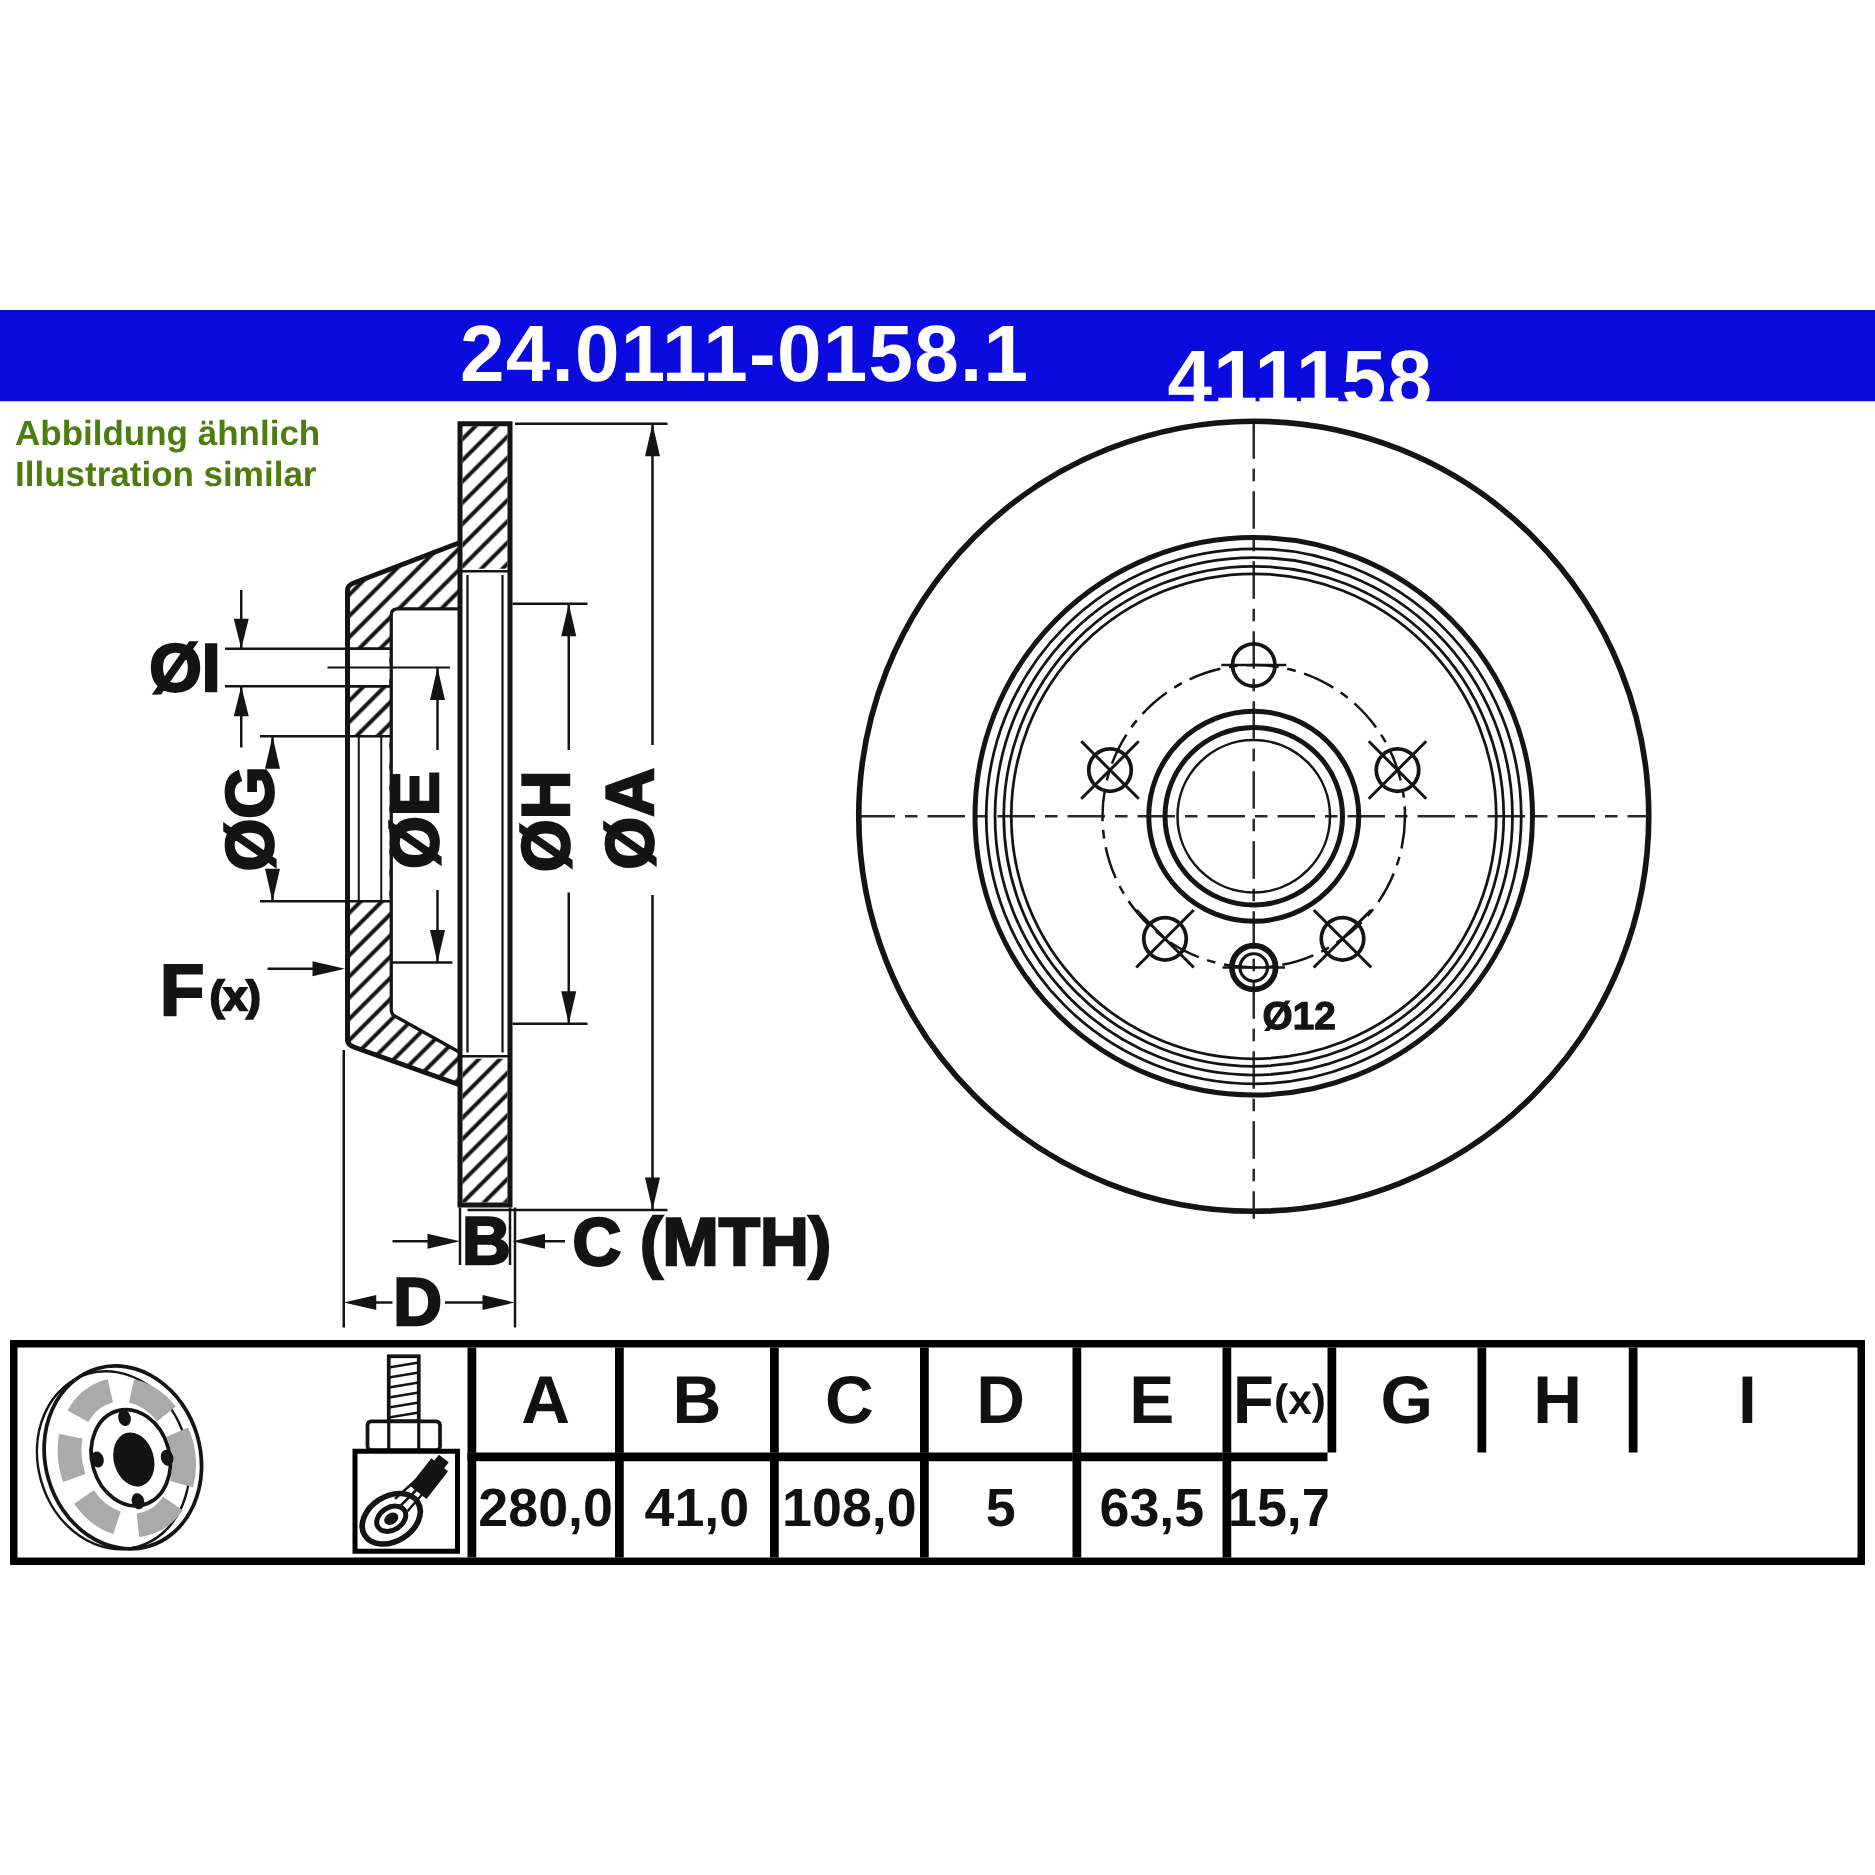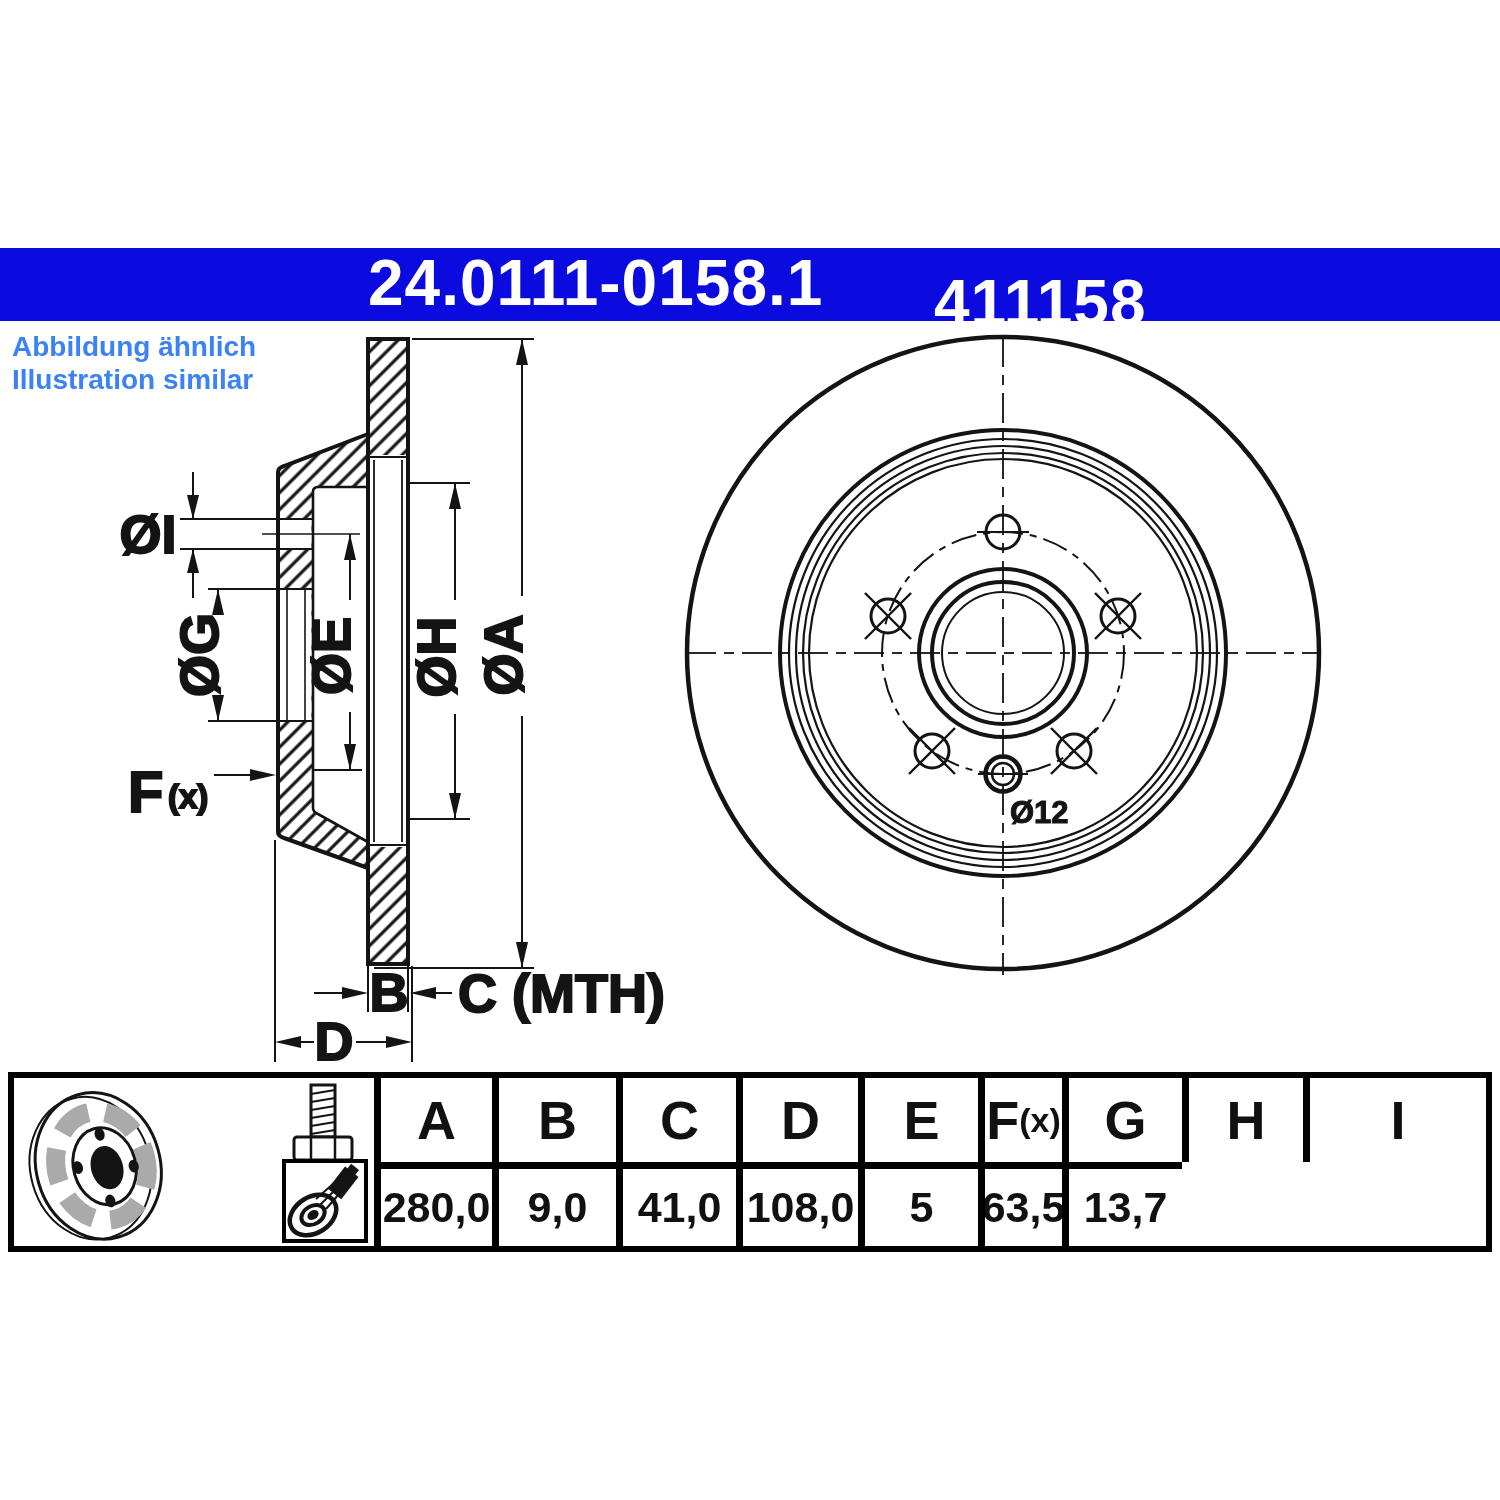--- a/index.html
+++ b/index.html
@@ -3,21 +3,21 @@
 <meta charset="utf-8">
 <style>
   html,body{margin:0;padding:0;background:#fff;}
   #page{position:relative;width:1500px;height:1500px;background:#fff;overflow:hidden;
         font-family:"Liberation Sans",sans-serif;color:#111;}
   #titlebar{position:absolute;left:0;top:248px;width:1500px;height:73px;background:#0b0be0;}
   .title-text{position:absolute;top:0;height:73px;line-height:71px;color:#fff;
         font-size:64px;font-weight:bold;letter-spacing:1px;white-space:nowrap;}
   #part-number{left:368px;}
   #catalog-number{left:934px;margin-top:20px;}
-  #note{position:absolute;left:12px;top:330px;font-size:28px;font-weight:bold;line-height:33px;color:#3b82f6;}
+  #note{position:absolute;left:12px;top:330px;font-size:28px;font-weight:bold;line-height:33px;color:#4d7c0f;}
   #drawing-svg{position:absolute;left:0;top:0;}
   text{fill:#141414;font-family:"Liberation Sans",sans-serif;font-weight:bold;}
   
   #spec-table{position:absolute;left:8px;top:1072px;width:1484px;height:180px;
       display:grid;grid-template-columns:360px 118px 124px 120px 122px 120px 84px 120px 121px 1fr;
       grid-template-rows:1fr 1fr;border:6px solid #000;box-sizing:border-box;background:#fff;}
   .cell{display:flex;align-items:center;justify-content:center;box-sizing:border-box;overflow:hidden;}
   .bl{border-left:7px solid #000;}
   .bt{border-top:7px solid #000;text-align:center;}
   .th{font-size:54px;font-weight:bold;}
@@ -261,21 +261,20 @@
     <div class="cell th bl">E</div>
     <div class="cell th bl">
       <span>F</span>
         <span class="fsub">(x)</span>
     </div>
     <div class="cell th bl">G</div>
     <div class="cell th bl">H</div>
     <div class="cell th bl">I</div>
 
     <div class="cell td bl bt">280,0</div>
-    <div class="cell td bl bt">9,0</div>
     <div class="cell td bl bt">41,0</div>
     <div class="cell td bl bt">108,0</div>
     <div class="cell td bl bt">5</div>
     <div class="cell td bl bt">63,5</div>
-    <div class="cell td bl bt">13,7</div>
+    <div class="cell td bl bt">15,7</div>
   </div>
 
 </div>
 
 </body></html>

